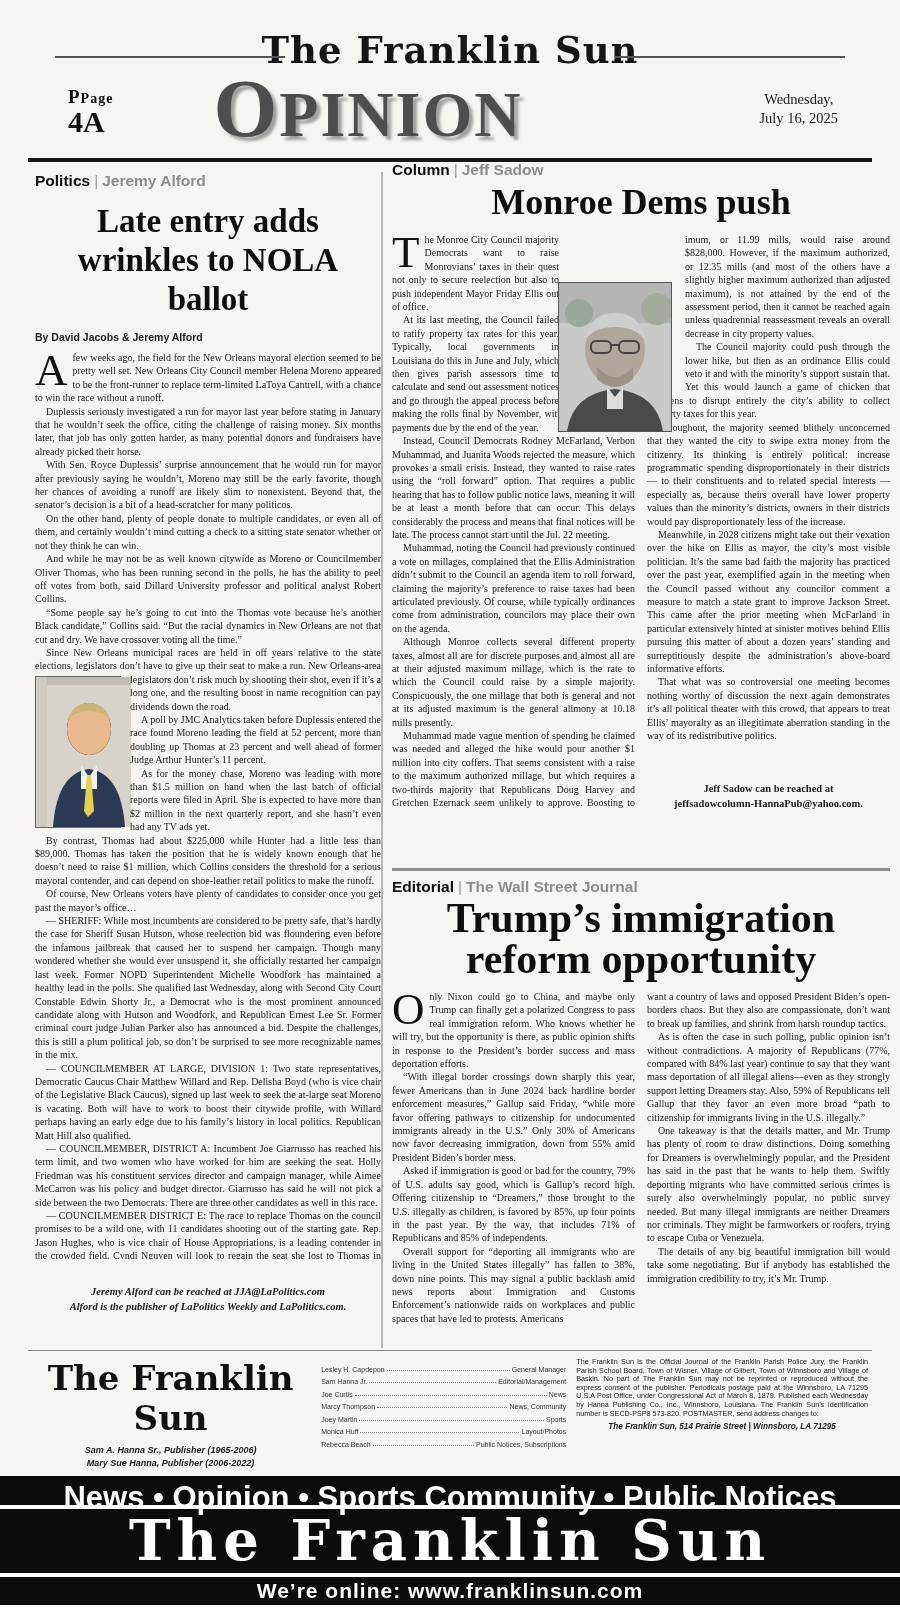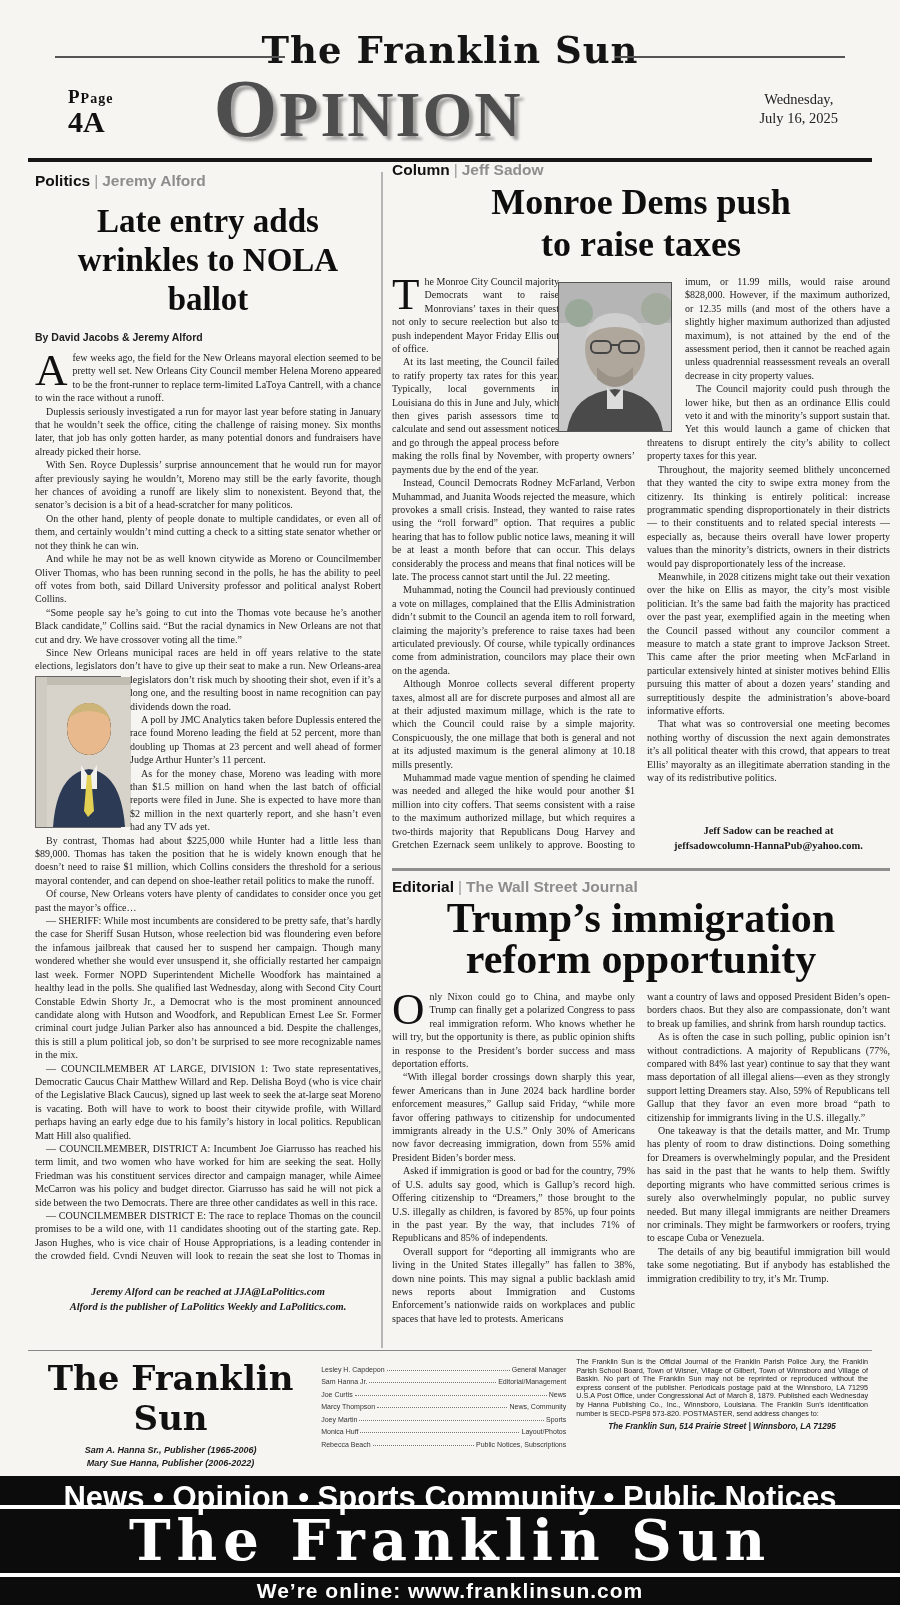--- a/index.html
+++ b/index.html
@@ -107,42 +107,41 @@
             <rect y="0" width="84" height="8" fill="#c2bdb2"></rect>
             <ellipse cx="42" cy="52" rx="22" ry="26" fill="#e6b democratic88a"></ellipse>
             <ellipse cx="42" cy="52" rx="22" ry="26" fill="#e7b98c"></ellipse>
             <path d="M20 44 Q26 26 42 26 Q58 26 64 44 Q58 34 42 34 Q26 34 20 44 Z" fill="#cdb478"></path>
             <path d="M6 150 Q10 96 42 92 Q74 96 78 150 Z" fill="#2c3a55"></path>
             <path d="M34 88 L42 100 L50 88 L50 112 L34 112 Z" fill="#f2f1ee"></path>
             <path d="M40 98 L44 98 L47 134 L41 140 L37 134 Z" fill="#e3cf52"></path>
           </svg></span><span>legislators don’t risk much by shooting their shot, even if it’s a long one, and the resulting boost in name recognition can pay dividends down the road.</span></p>
     <div>
         <p class="para">A poll by JMC Analytics taken before Duplessis entered the race found Moreno leading the field at 52 percent, more than doubling up Thomas at 23 percent and well ahead of former Judge Arthur Hunter’s 11 percent.</p>
-        <p class="para">As for the money chase, Moreno was leading with more than $1.5 million on hand when the last batch of official reports were filed in June. She is expected to have more than $2 million in the next quarterly report, and she hasn’t even had any TV ads yet.</p>
+        <p class="para">As for the money chase, Moreno was leading with more than $1.5 million on hand when the last batch of official reports were filed in April. She is expected to have more than $2 million in the next quarterly report, and she hasn’t even had any TV ads yet.</p>
         <p class="para">By contrast, Thomas had about $225,000 while Hunter had a little less than $89,000. Thomas has taken the position that he is widely known enough that he doesn’t need to raise $1 million, which Collins considers the threshold for a serious mayoral contender, and can depend on shoe-leather retail politics to make the runoff.</p>
         <p class="para">Of course, New Orleans voters have plenty of candidates to consider once you get past the mayor’s office…</p>
         <p class="para">— SHERIFF: While most incumbents are considered to be pretty safe, that’s hardly the case for Sheriff Susan Hutson, whose reelection bid was floundering even before the infamous jailbreak that caused her to suspend her campaign. Though many wondered whether she would ever unsuspend it, she officially restarted her campaign last week. Former NOPD Superintendent Michelle Woodfork has maintained a healthy lead in the polls. She qualified last Wednesday, along with Second City Court Constable Edwin Shorty Jr., a Democrat who is the most prominent announced candidate along with Hutson and Woodfork, and Republican Ernest Lee Sr. Former criminal court judge Julian Parker also has announced a bid. Despite the challenges, this is still a plum political job, so don’t be surprised to see more recognizable names in the mix.</p>
         <p class="para">— COUNCILMEMBER AT LARGE, DIVISION 1: Two state representatives, Democratic Caucus Chair Matthew Willard and Rep. Delisha Boyd (who is vice chair of the Legislative Black Caucus), signed up last week to seek the at-large seat Moreno is vacating. Both will have to work to boost their citywide profile, with Willard perhaps having an early edge due to his family’s history in local politics. Republican Matt Hill also qualified.</p>
         <p class="para">— COUNCILMEMBER, DISTRICT A: Incumbent Joe Giarrusso has reached his term limit, and two women who have worked for him are seeking the seat. Holly Friedman was his constituent services director and campaign manager, while Aimee McCarron was his policy and budget director. Giarrusso has said he will not pick a side between the two Democrats. There are three other candidates as well in this race.</p>
         <p class="para">— COUNCILMEMBER DISTRICT E: The race to replace Thomas on the council promises to be a wild one, with 11 candidates shooting out of the starting gate. Rep. Jason Hughes, who is vice chair of House Appropriations, is a leading contender in the crowded field. Cyndi Nguyen will look to regain the seat she lost to Thomas in 2021, after knocking off incumbent James Gray in 2017. Jon Johnson, a former councilmember and state senator who pled guilty in 2012 to theft of government funds, is hoping to follow in Thomas’ footsteps and return to office after a scandal.</p>
       </div>
   </div>
   <div class="signature">
     <div><span class="em-link">Jeremy Alford can be reached at JJA@LaPolitics.com</span></div>
     <div>Alford is the publisher of LaPolitics Weekly and LaPolitics.com.</div>
   </div>
 </div>
 
 <div class="abs monroe">
   <div class="kicker">
     <span>Column</span><span class="sep">|</span><span class="author">Jeff Sadow</span>
   </div>
   <div class="headline">
     <div>Monroe Dems push</div>
-    <div>to raise taxes</div>
   </div>
   <div class="twocol">
     <div class="col">
       <div>
         <div class="spacer-r"></div>
         <p class="para lead"><span class="dropcap">T</span><span>he Monroe City Council majority Democrats want to raise Monrovians’ taxes in their quest not only to secure reelection but also to push independent Mayor Friday Ellis out of office.</span></p>
         <div>
             <p class="para">At its last meeting, the Council failed to ratify property tax rates for this year. Typically, local governments in Louisiana do this in June and July, which then gives parish assessors time to calculate and send out assessment notices and go through the appeal process before making the rolls final by November, with property owners’ payments due by the end of the year.</p>
             <p class="para">Instead, Council Democrats Rodney McFarland, Verbon Muhammad, and Juanita Woods rejected the measure, which provokes a small crisis. Instead, they wanted to raise rates using the “roll forward” option. That requires a public hearing that has to follow public notice laws, meaning it will be at least a month before that can occur. This delays considerably the process and means that final notices will be late. The process cannot start until the Jul. 22 meeting.</p>
             <p class="para">Muhammad, noting the Council had previously continued a vote on millages, complained that the Ellis Administration didn’t submit to the Council an agenda item to roll forward, claiming the majority’s preference to raise taxes had been articulated previously. Of course, while typically ordinances come from administration, councilors may place their own on the agenda.</p>

